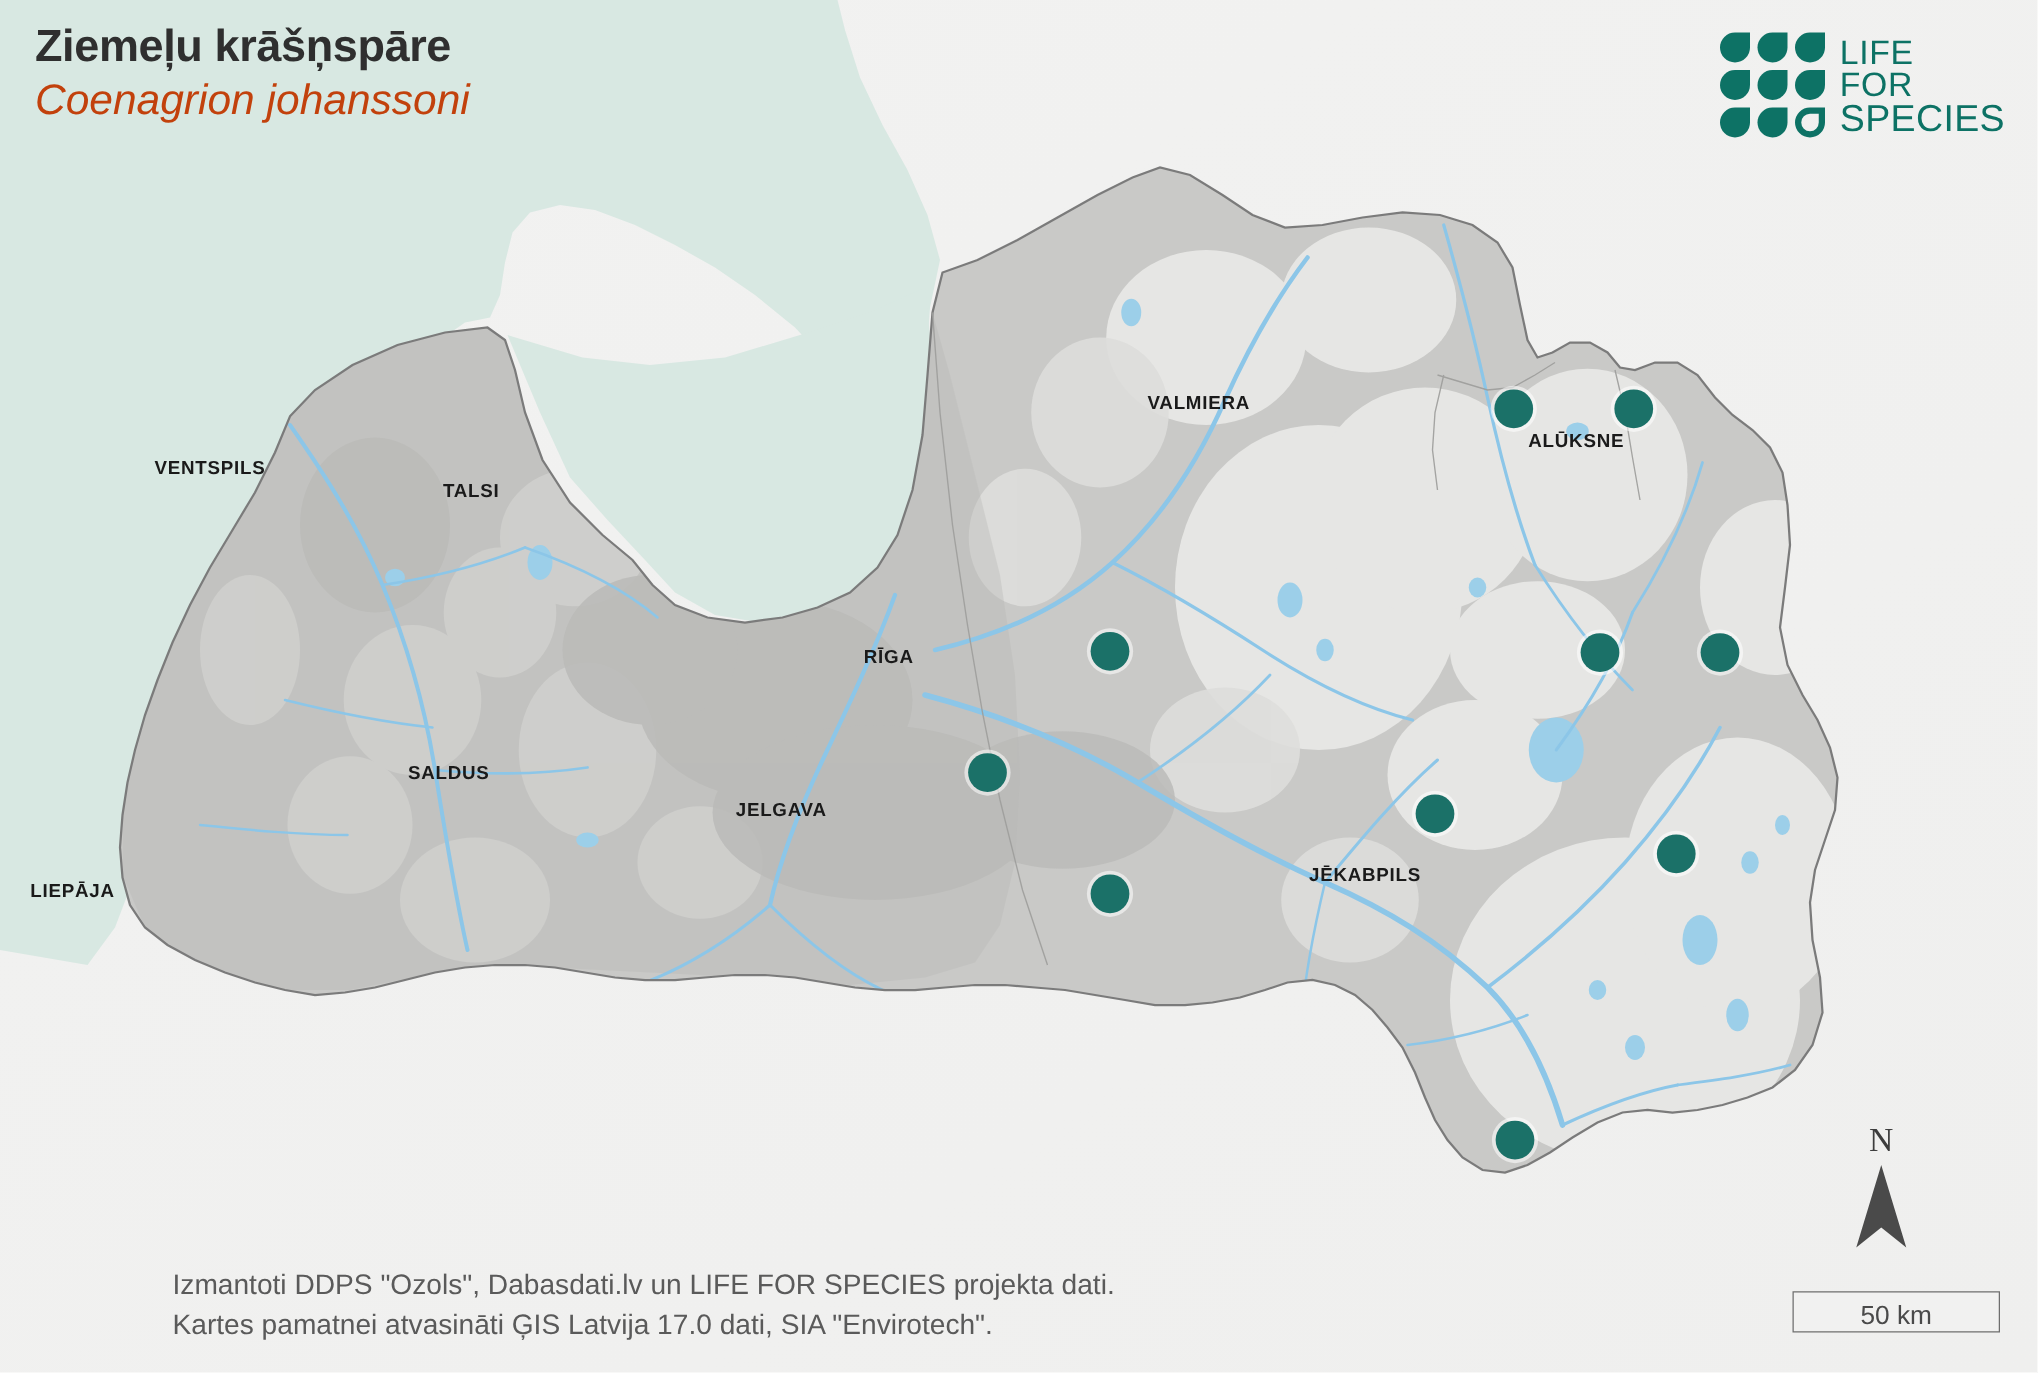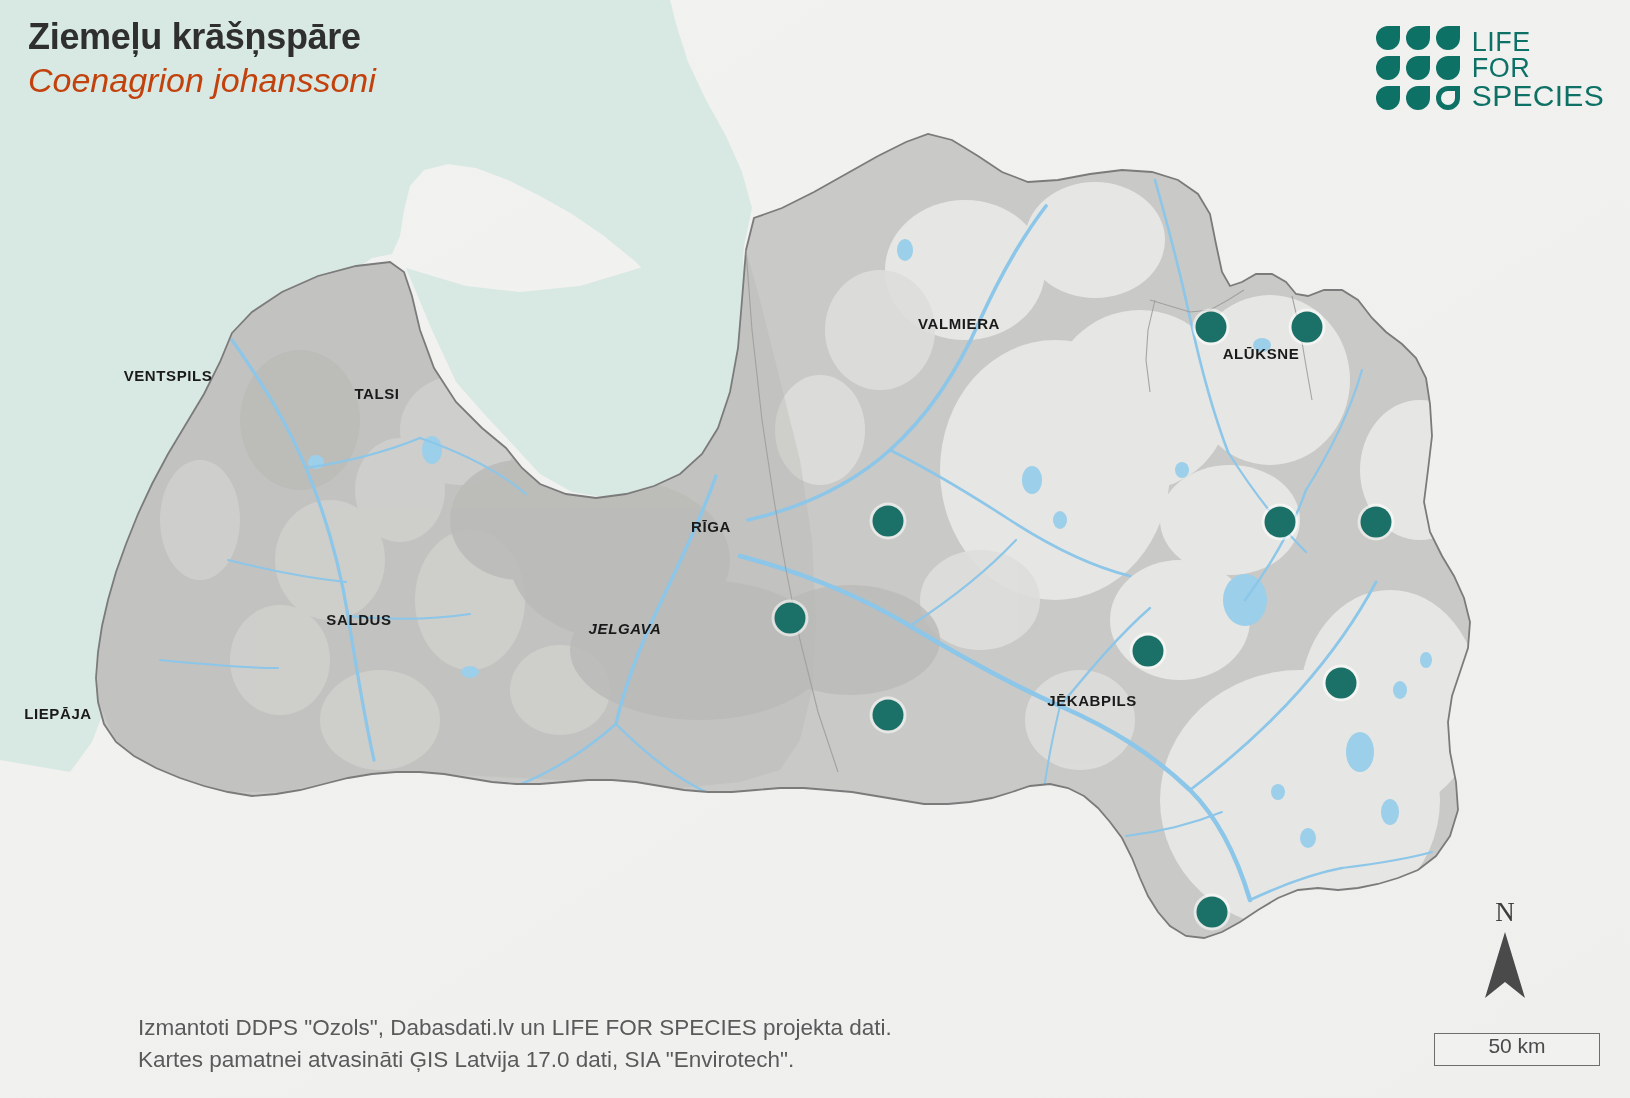--- a/index.html
+++ b/index.html
@@ -151,21 +151,21 @@
   
   .scale-bar {
     position: absolute;
     right: 30px;
     bottom: 32px;
     width: 164px;
     height: 31px;
     border: 1px solid #6e6e6e;
     background: rgba(255,255,255,0.12);
     display: flex;
-    align-items: flex-start;
+    align-items: flex-end;
     justify-content: center;
     z-index: 40;
   }
   .scale-text {
     font-size: 21px;
     color: #4a4a4a;
   }
 </style>
 </head>
 <body>
@@ -395,21 +395,21 @@
       <span class="lw3">SPECIES</span>
     </div>
   </div>
 
   <div id="city-labels">
       <div class="city-label" style="left: 168px; top: 375px;">VENTSPILS</div>
       <div class="city-label" style="left: 377px; top: 393px;">TALSI</div>
       <div class="city-label" style="left: 359px; top: 619px;">SALDUS</div>
       <div class="city-label" style="left: 58px; top: 713px;">LIEPĀJA</div>
       <div class="city-label" style="left: 711px; top: 526px;">RĪGA</div>
-      <div class="city-label" style="left: 625px; top: 628px; font-style: italic;">JELGAVA</div>
+      <div class="city-label" style="left: 625px; top: 648px;">JELGAVA</div>
       <div class="city-label" style="left: 959px; top: 323px;">VALMIERA</div>
       <div class="city-label" style="left: 1261px; top: 353px;">ALŪKSNE</div>
       <div class="city-label" style="left: 1092px; top: 700px;">JĒKABPILS</div>
     </div>
 
   <div id="occ-points">
       <div class="occ-dot" style="left: 1211px; top: 327px; background: rgb(27, 113, 104);"></div>
       <div class="occ-dot" style="left: 1307px; top: 327px; background: rgb(27, 113, 104);"></div>
       <div class="occ-dot" style="left: 888px; top: 521px; background: rgb(27, 113, 104);"></div>
       <div class="occ-dot" style="left: 1280px; top: 522px; background: rgb(27, 113, 104);"></div>

